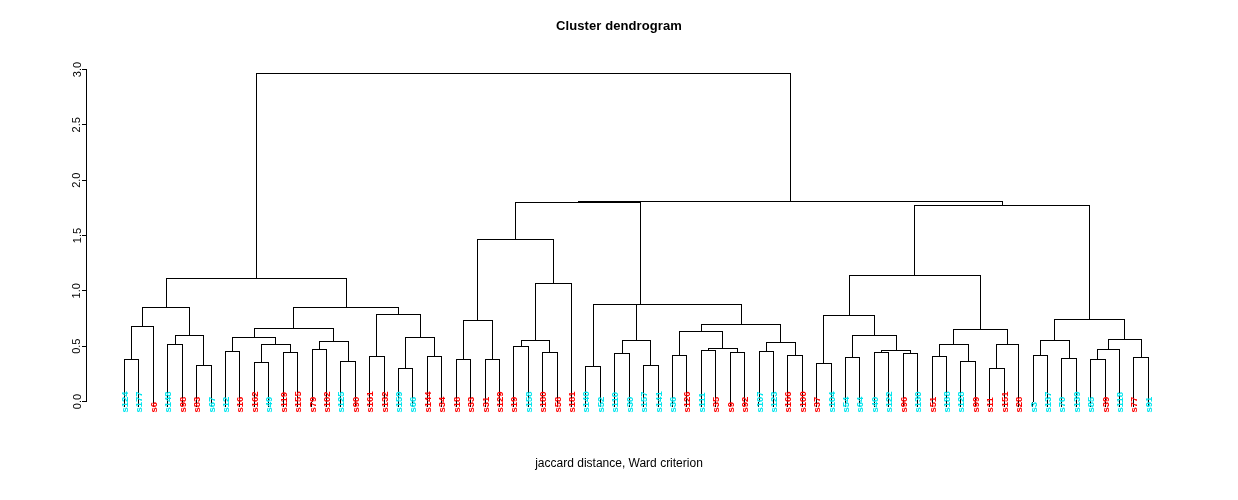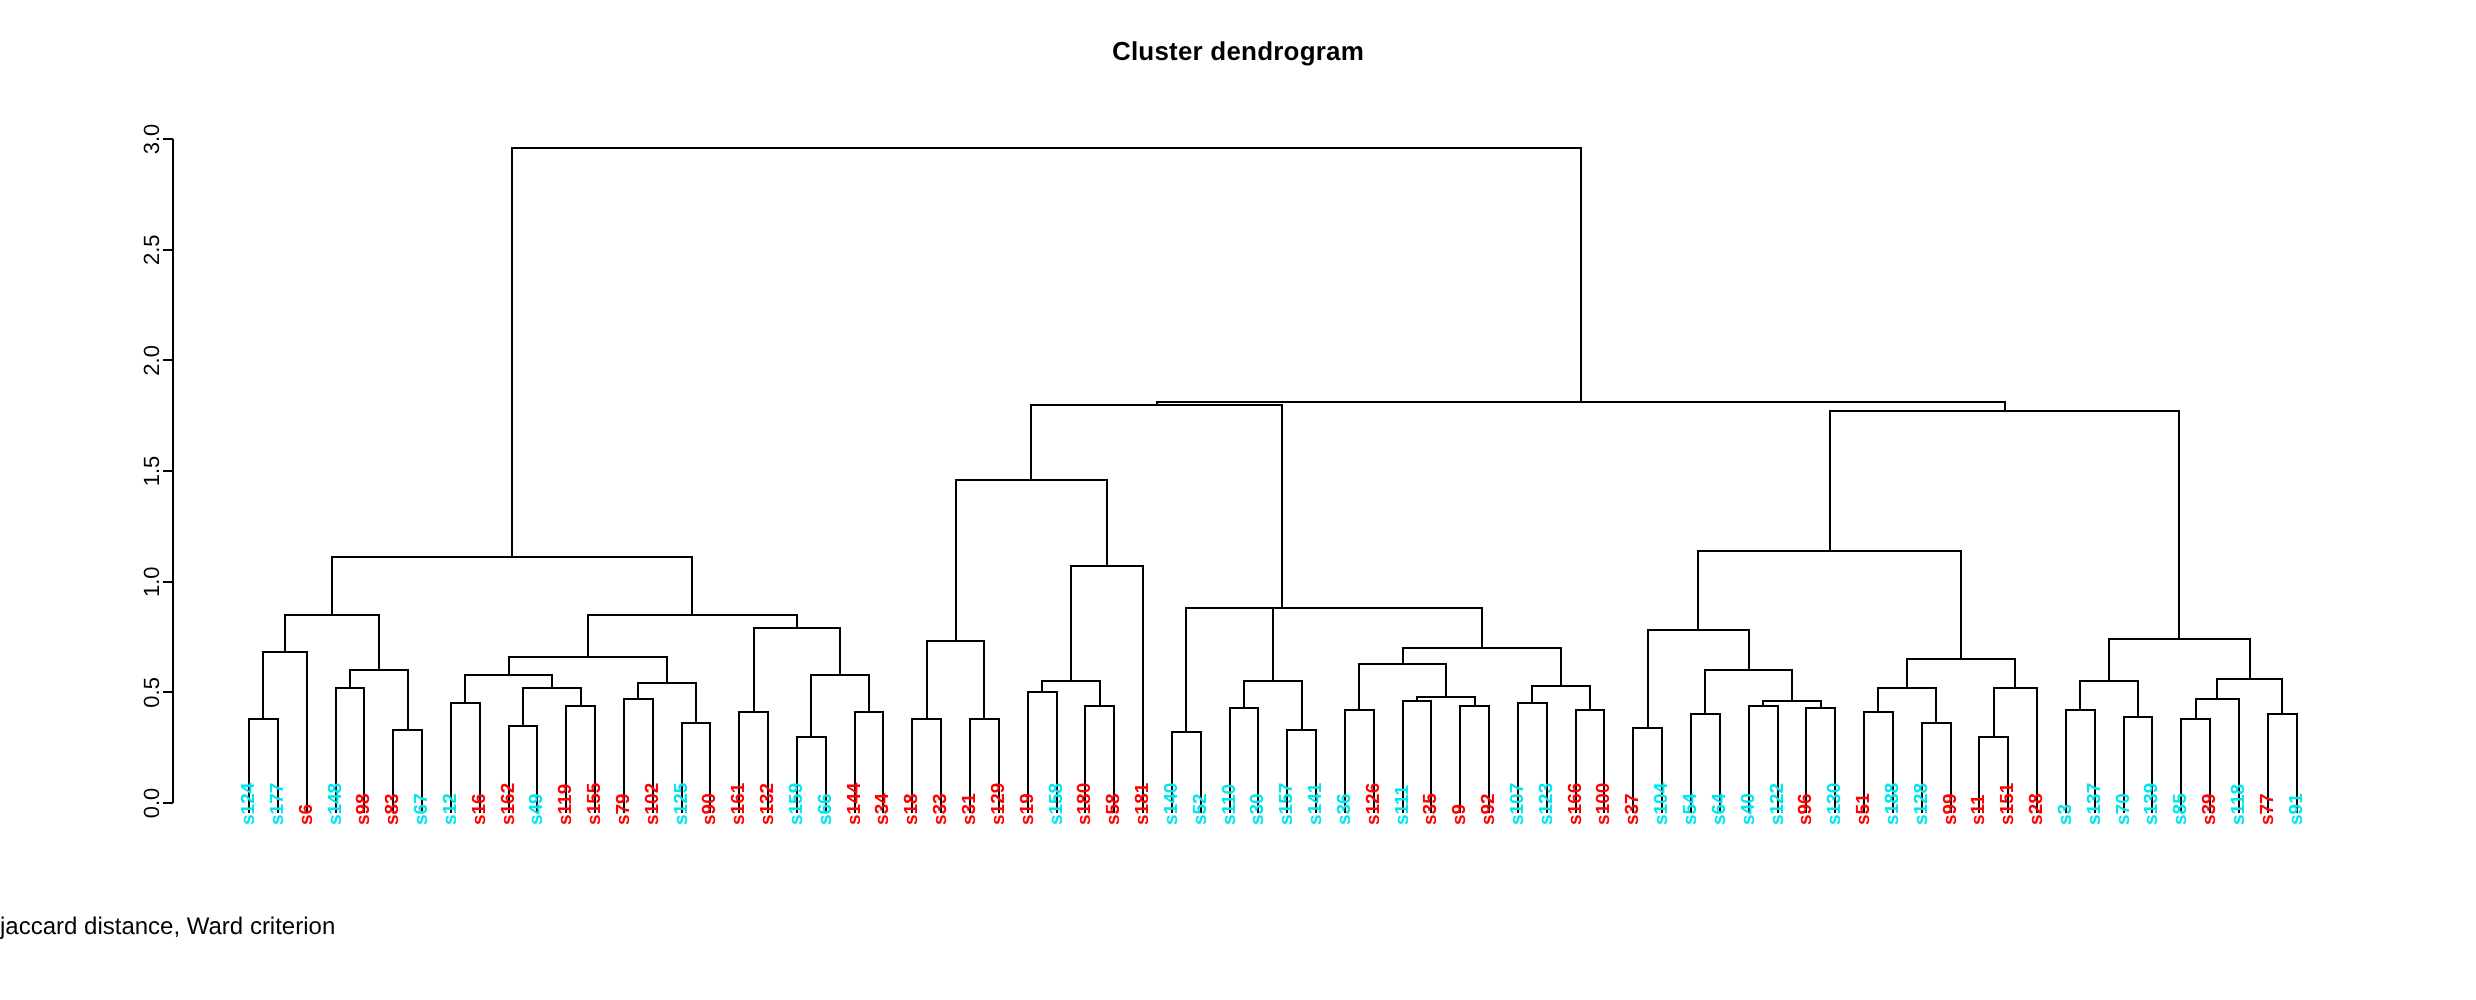--- a/index.html
+++ b/index.html
@@ -30,20 +30,21 @@
     font-size: 13px;
     font-weight: bold;
     color: #000000;
     letter-spacing: 0.1px;
   }
   #xlab {
     position: absolute;
     top: 456px;
     left: 0;
     width: 1238px;
+    text-align: center;
     font-family: "Liberation Sans", sans-serif;
     font-size: 12px;
     font-weight: normal;
     color: #000000;
   }
   #dendro-svg {
     position: absolute;
     top: 0;
     left: 0;
   }

